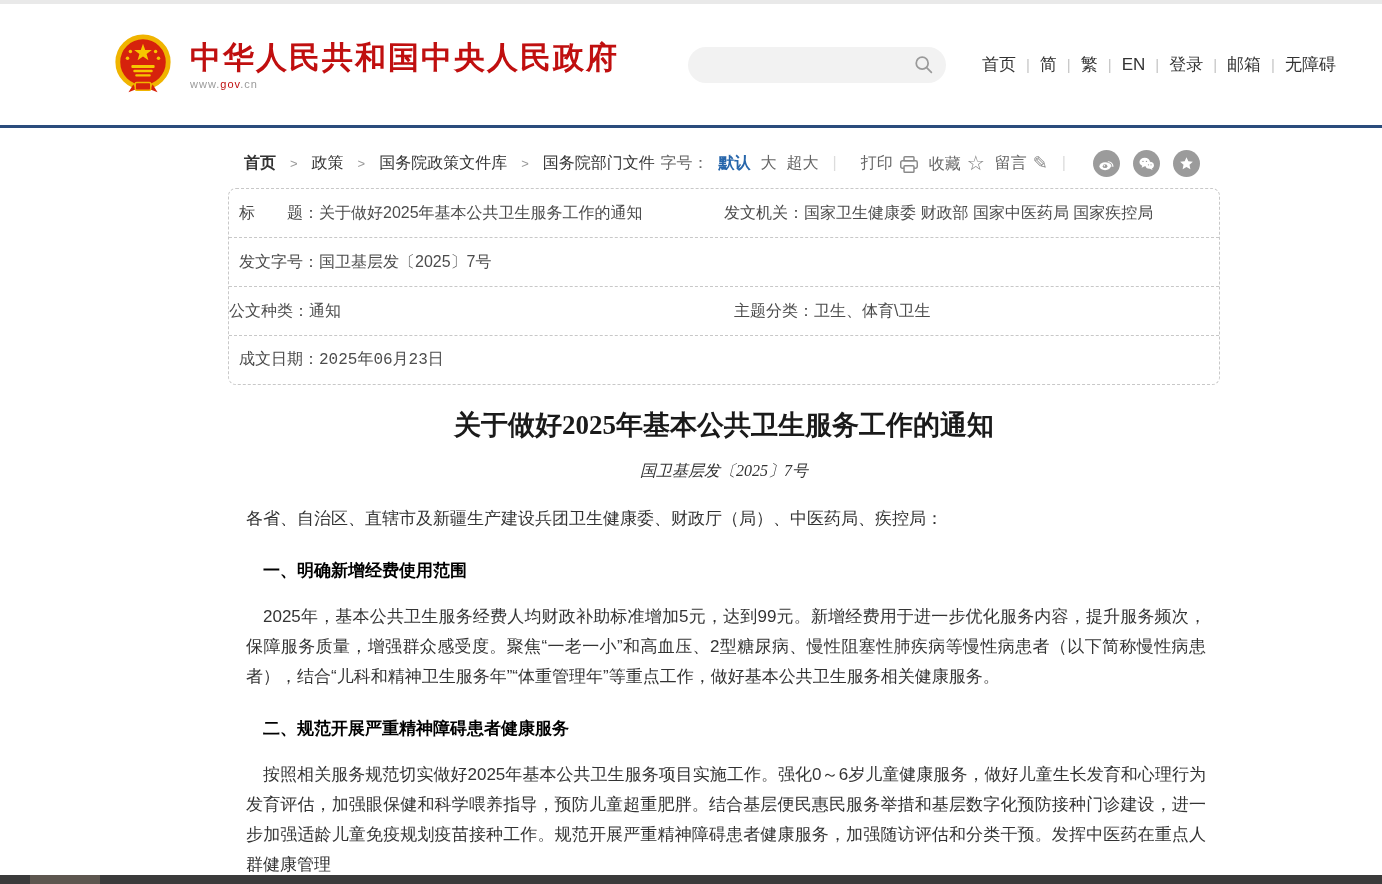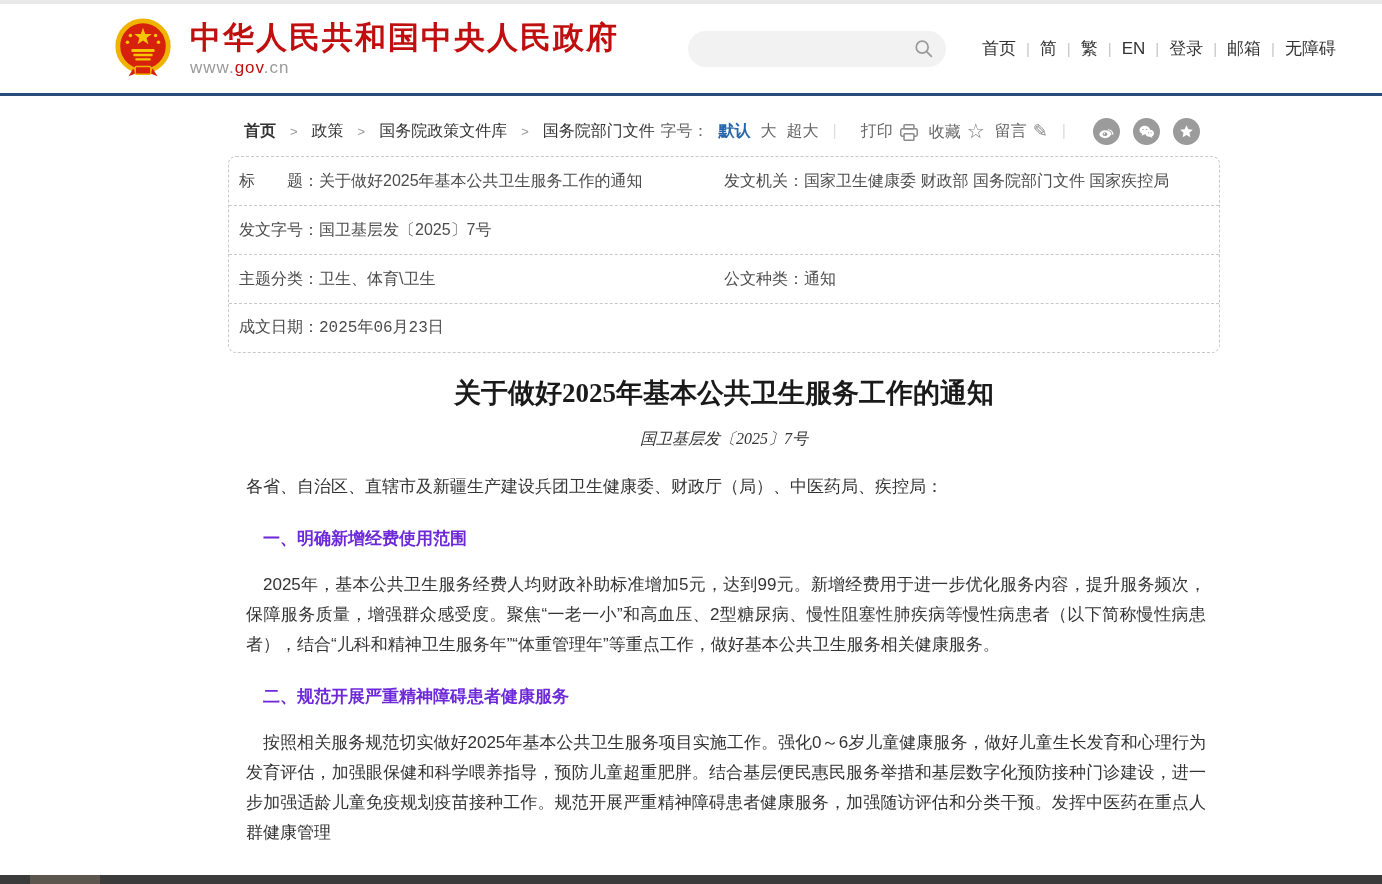--- a/index.html
+++ b/index.html
@@ -5,29 +5,29 @@
   * { box-sizing: border-box; }
   html, body { margin: 0; padding: 0; background: #fff; }
   body {
     width: 1382px; height: 884px; position: relative; overflow: hidden;
     font-family: "Liberation Sans", sans-serif; color: #333;
   }
   .topbar { height: 4px; background: #e9e9e9; }
 
   
   .header {
-    height: 89px; display: flex; align-items: center;
+    height: 121px; display: flex; align-items: center;
     justify-content: space-between; padding: 0 36px 0 112px;
   }
   .brand { display: flex; align-items: center; gap: 16px; }
   .brand-text { display: flex; flex-direction: column; }
   .site-title {
     font-size: 31px; font-weight: bold; color: #c00f0f; letter-spacing: 2px; line-height: 1.2;
   }
-  .site-url { font-size: 17px; color: #9a9a9a; letter-spacing: 1px; margin-top: 2px; }
+  .site-url { font-size: 11px; color: #9a9a9a; letter-spacing: 1px; margin-top: 2px; }
   .site-url .mid { color: #c00f0f; }
 
   .header-right { display: flex; align-items: center; gap: 26px; }
   .search-box {
     width: 258px; height: 36px; background: #f2f2f2; border-radius: 18px;
     display: flex; align-items: center; padding: 0 12px 0 16px;
   }
   .search-box input {
     flex: 1; border: none; background: transparent; outline: none;
     font-size: 15px; color: #333; font-family: "Liberation Sans", sans-serif;
@@ -76,21 +76,21 @@
     text-align: center; font-family: "Liberation Serif", serif;
     font-size: 27px; font-weight: bold; color: #1a1a1a; margin-top: 22px;
   }
   .doc-number {
     text-align: center; font-family: "Liberation Serif", serif; font-style: italic;
     font-size: 16px; color: #333; margin-top: 11px;
   }
   .doc-body { margin-top: 22px; padding: 0 14px 0 18px; font-size: 17px; color: #333; }
   .doc-body p { line-height: 30px; margin: 14px 0; text-align: justify; }
   .doc-body p.indent { text-indent: 1em; }
-  .doc-body p.doc-heading { font-weight: bold; color: #6d28d9; margin: 22px 0 16px; }
+  .doc-body p.doc-heading { font-weight: bold; color: #000000; margin: 22px 0 16px; }
 
   
   .footer-bar { position: absolute; left: 0; bottom: 0; width: 100%; height: 9px; background: #3b3b3b; }
   .footer-bar .seg { position: absolute; left: 30px; top: 0; width: 70px; height: 9px; background: #5d564f; }
 
   svg { display: block; }
 </style>
 </head>
 <body>
 
@@ -217,37 +217,37 @@
   </div>
 
   <div class="meta-box">
     <div class="meta-row">
       <div class="meta-cell">
         <span class="meta-label">标　　题：</span>
         <span class="meta-value">关于做好2025年基本公共卫生服务工作的通知</span>
       </div>
       <div class="meta-cell right">
         <span class="meta-label">发文机关：</span>
-        <span class="meta-value">国家卫生健康委 财政部 国务院部门文件 国家疾控局</span>
+        <span class="meta-value">国家卫生健康委 财政部 国家中医药局 国家疾控局</span>
       </div>
     </div>
     <div class="meta-row">
       <div class="meta-cell">
         <span class="meta-label">发文字号：</span>
         <span class="meta-value">国卫基层发〔2025〕7号</span>
       </div>
     </div>
     <div class="meta-row">
-      <div class="meta-cell">
-        <span class="meta-label">主题分类：</span>
-        <span class="meta-value">卫生、体育\卫生</span>
-      </div>
       <div class="meta-cell right">
         <span class="meta-label">公文种类：</span>
         <span class="meta-value">通知</span>
+      </div>
+      <div class="meta-cell">
+        <span class="meta-label">主题分类：</span>
+        <span class="meta-value">卫生、体育\卫生</span>
       </div>
     </div>
     <div class="meta-row">
       <div class="meta-cell">
         <span class="meta-label">成文日期：</span>
         <span class="meta-value">2025年06月23日</span>
       </div>
       <div class="meta-cell right"></div>
     </div>
   </div>

